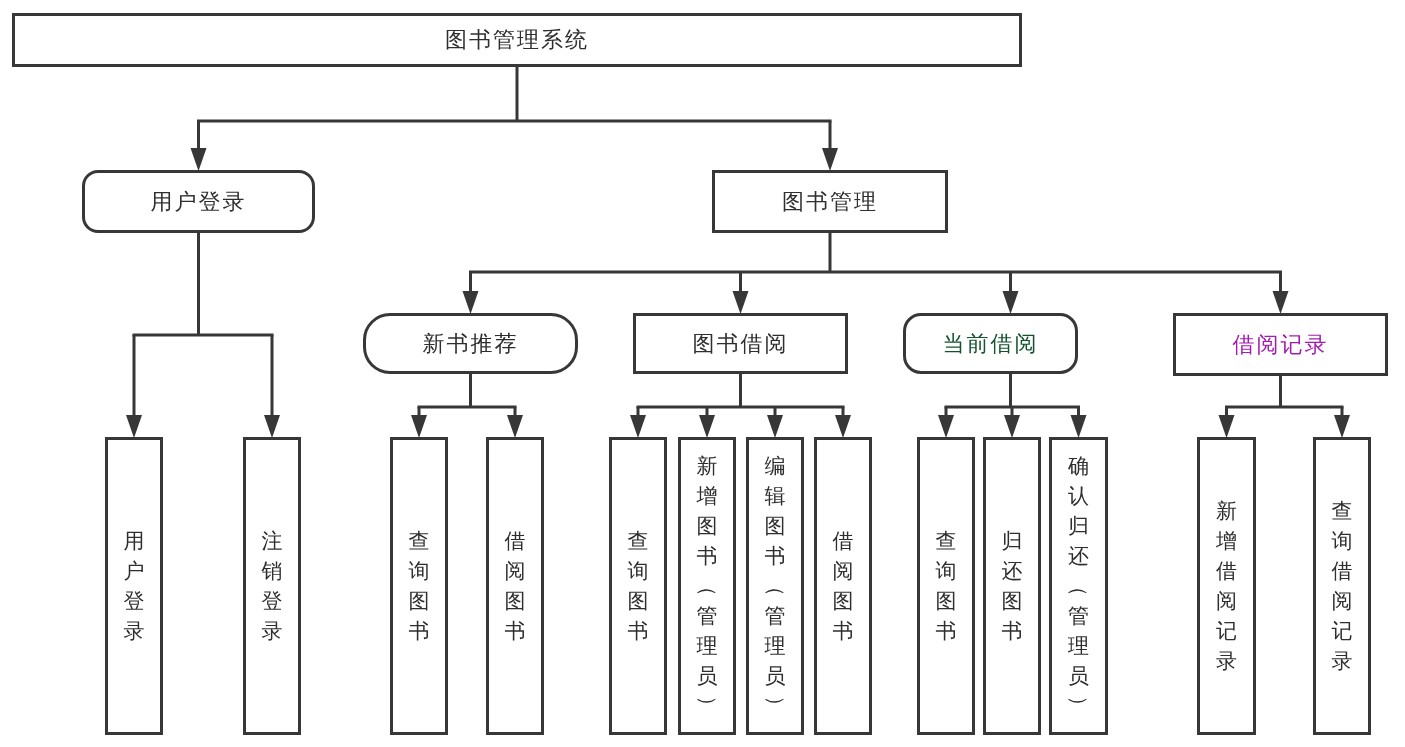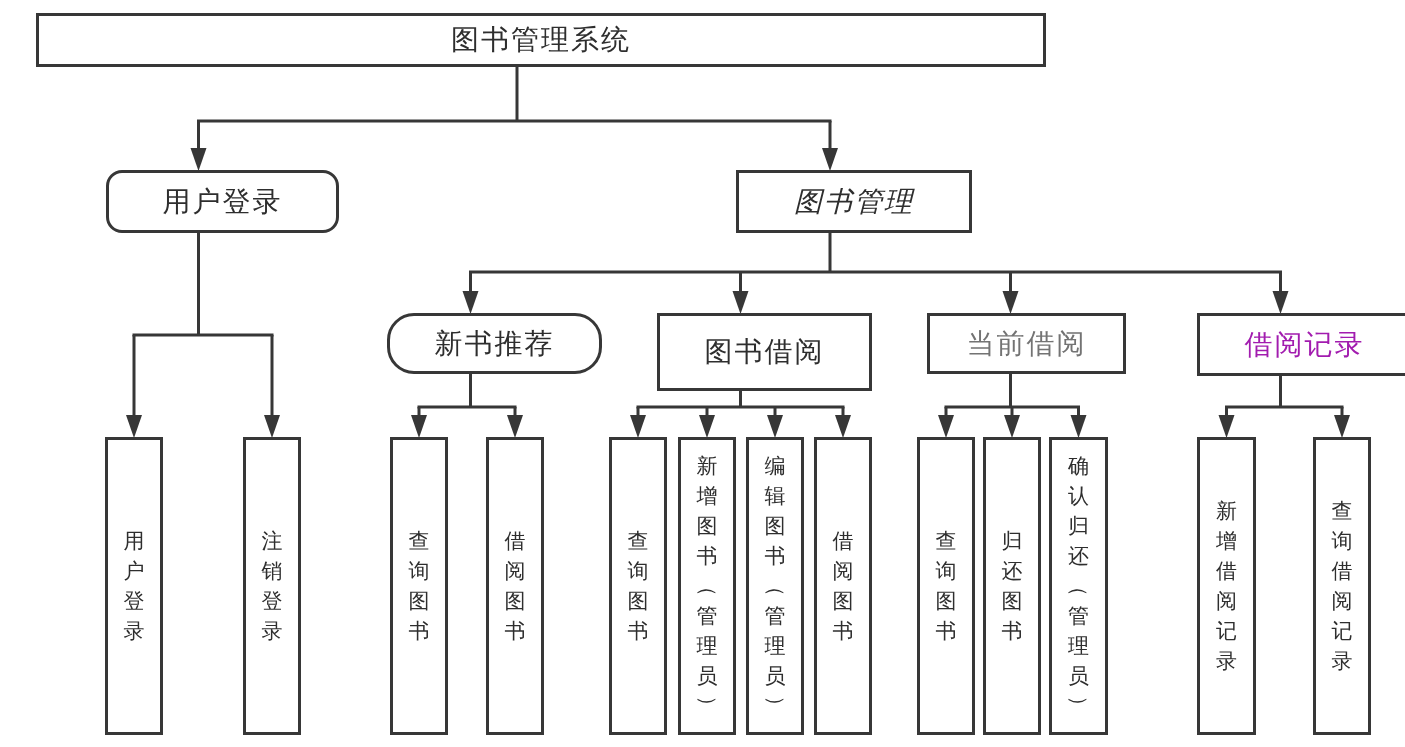--- a/index.html
+++ b/index.html
@@ -27,24 +27,23 @@
     box-sizing: border-box;
     background: #ffffff;
     border: 3px solid #373737;
     color: #2e2e2e;
     display: flex;
     align-items: center;
     justify-content: center;
     z-index: 2;
   }
   .node.h {
-    font-size: 28px;
+    font-size: 22px;
     letter-spacing: 2px;
     white-space: nowrap;
-    margin-left: 24px;
   }
   .node.v {
     flex-direction: column;
     font-size: 21px;
     letter-spacing: 0;
   }
   .node.v .ch {
     display: block;
     height: 30px;
     line-height: 30px;
@@ -122,30 +121,30 @@
       <line x1="1342" y1="407" x2="1342" y2="416" stroke="#373737" stroke-width="3"></line>
       <polygon points="1334,415 1350,415 1342,438" fill="#373737"></polygon>
     </svg>
   <div id="nodes">
       <div class="node h" style="left: 12px; top: 13px; width: 1010px; height: 54px; border-color: rgb(55, 55, 55); color: rgb(46, 46, 46);">
         <span>图书管理系统</span>
       </div>
       <div class="node h" style="left: 82px; top: 170px; width: 233px; height: 63px; border-color: rgb(55, 55, 55); color: rgb(46, 46, 46); border-radius: 16px;">
         <span>用户登录</span>
       </div>
-      <div class="node h" style="left: 712px; top: 170px; width: 236px; height: 63px; border-color: rgb(55, 55, 55); color: rgb(46, 46, 46); font-style: italic;">
+      <div class="node h" style="left: 712px; top: 170px; width: 236px; height: 63px; border-color: rgb(55, 55, 55); color: rgb(46, 46, 46);">
         <span>图书管理</span>
       </div>
       <div class="node h" style="left: 363px; top: 313px; width: 215px; height: 61px; border-color: rgb(55, 55, 55); color: rgb(46, 46, 46); border-radius: 27px;">
         <span>新书推荐</span>
       </div>
-      <div class="node h" style="left: 633px; top: 313px; width: 215px; height: 78px; border-color: rgb(55, 55, 55); color: rgb(46, 46, 46);">
+      <div class="node h" style="left: 633px; top: 313px; width: 215px; height: 61px; border-color: rgb(55, 55, 55); color: rgb(46, 46, 46);">
         <span>图书借阅</span>
       </div>
-      <div class="node h" style="left: 903px; top: 313px; width: 199px; height: 61px; border-color: rgb(55, 55, 55); color: #737373;">
+      <div class="node h" style="left: 903px; top: 313px; width: 175px; height: 61px; border-color: rgb(55, 55, 55); color: #14532d; border-radius: 18px;">
         <span>当前借阅</span>
       </div>
       <div class="node h" style="left: 1173px; top: 313px; width: 215px; height: 63px; border-color: rgb(55, 55, 55); color: #a21caf;">
         <span>借阅记录</span>
       </div>
       <div class="node v" style="left: 105px; top: 437px; width: 58px; height: 298px; border-color: rgb(55, 55, 55); color: rgb(46, 46, 46);">
         <span class="ch">用</span>
         <span class="ch">户</span>
         <span class="ch">登</span>
         <span class="ch">录</span>

